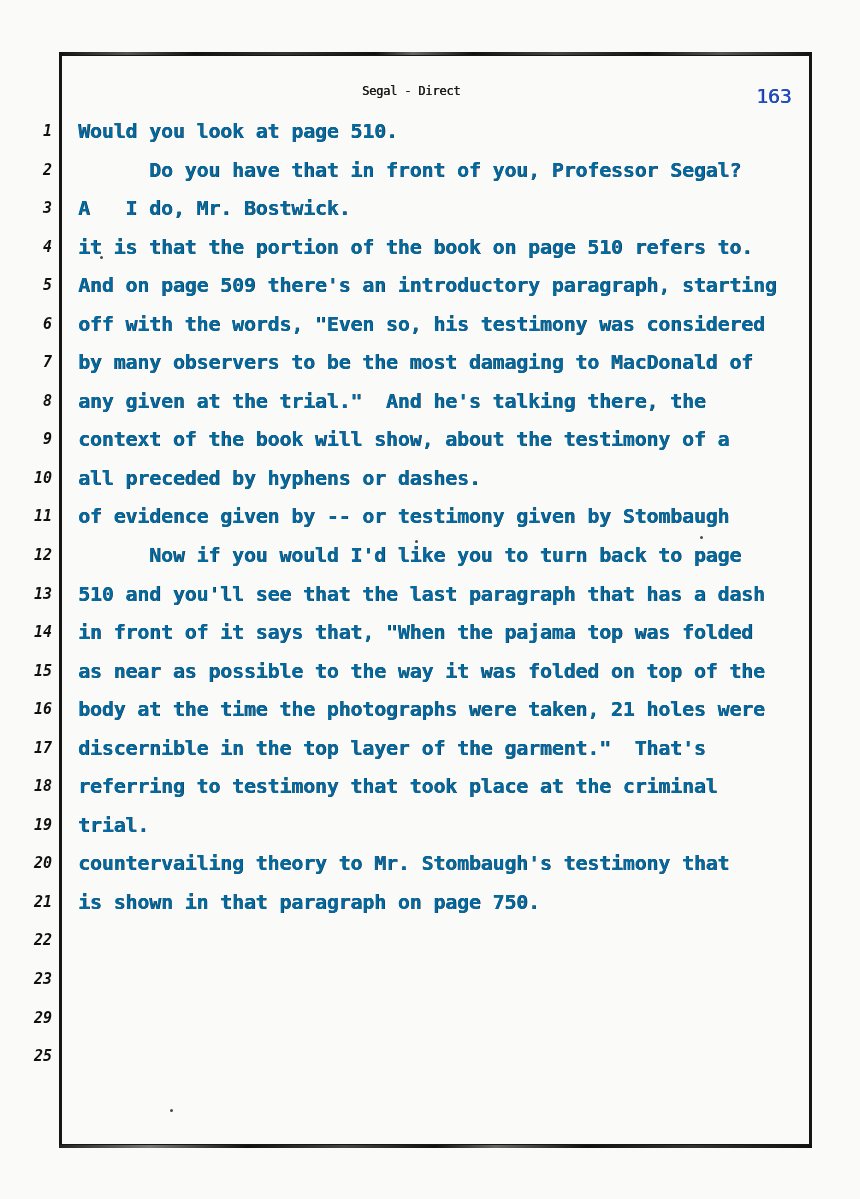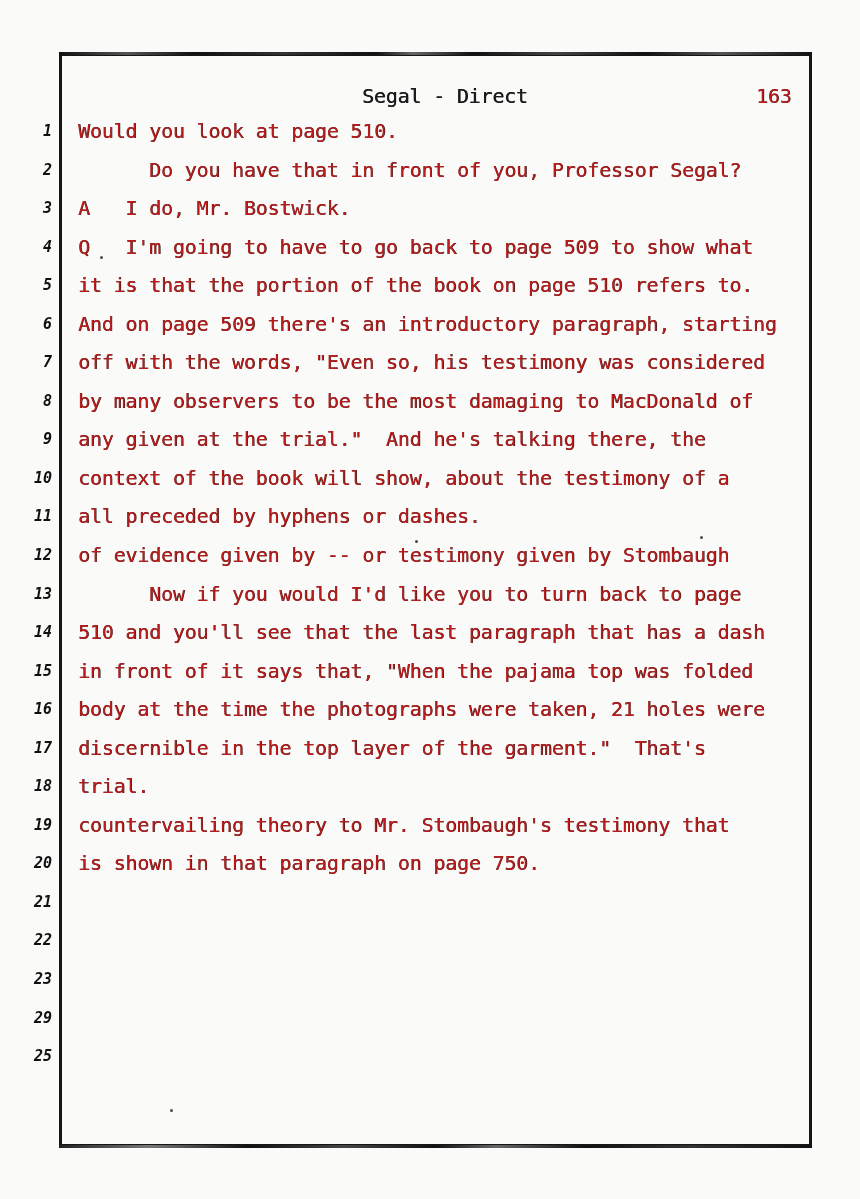--- a/index.html
+++ b/index.html
@@ -47,33 +47,33 @@
     right: -3px;
     height: 3px;
     background: linear-gradient(90deg,
       #222 0%, #777 12%, #111 25%, #444 38%, #111 50%,
       #666 58%, #111 70%, #333 84%, #111 100%);
   }
   .header-title {
     position: absolute;
     left: 362px;
     top: 84px;
-    font-size: 20px;
+    font-size: 12px;
     letter-spacing: -0.2px;
     color: #1b1b1b;
     text-shadow: 0.4px 0 0 #1b1b1b;
     white-space: pre;
   }
   .page-number {
     position: absolute;
     left: 756px;
     top: 84px;
     font-size: 20px;
     letter-spacing: -0.2px;
-    color: #b91c1c;
+    color: #1d4ed8;
     text-shadow: 0.4px 0 0 #1b1b1b;
   }
   .line-numbers {
     position: absolute;
     left: 18px;
     top: 112px;
     width: 34px;
     text-align: right;
     font-size: 15px;
     font-weight: bold;
@@ -83,22 +83,23 @@
   }
   .lnum { height: 38.55px; }
   .text-block {
     position: absolute;
     left: 78px;
     top: 112px;
     width: 740px;
     font-size: 20px;
     line-height: 38.55px;
     letter-spacing: -0.2px;
-    color: #b91c1c;
+    color: #0369a1;
     text-shadow: 0.4px 0 0 #1e1e1e;
+    font-weight: bold;
   }
   .tline {
     height: 38.55px;
     white-space: pre;
   }
   .artifact {
     position: absolute;
     width: 3px;
     height: 3px;
     border-radius: 50%;
@@ -141,34 +142,35 @@
     <div class="lnum">22</div>
     <div class="lnum">23</div>
     <div class="lnum">29</div>
     <div class="lnum">25</div>
   </div>
 
   <div class="text-block">
     <div class="tline">Would you look at page 510.</div>
     <div class="tline">      Do you have that in front of you, Professor Segal?</div>
     <div class="tline">A   I do, Mr. Bostwick.</div>
-    <div class="tline">Q   I'm going to have to go back to page 509 to show what</div>
     <div class="tline">it is that the portion of the book on page 510 refers to.</div>
     <div class="tline">And on page 509 there's an introductory paragraph, starting</div>
     <div class="tline">off with the words, "Even so, his testimony was considered</div>
     <div class="tline">by many observers to be the most damaging to MacDonald of</div>
     <div class="tline">any given at the trial."  And he's talking there, the</div>
     <div class="tline">context of the book will show, about the testimony of a</div>
     <div class="tline">all preceded by hyphens or dashes.</div>
     <div class="tline">of evidence given by -- or testimony given by Stombaugh</div>
     <div class="tline">      Now if you would I'd like you to turn back to page</div>
     <div class="tline">510 and you'll see that the last paragraph that has a dash</div>
     <div class="tline">in front of it says that, "When the pajama top was folded</div>
+    <div class="tline">as near as possible to the way it was folded on top of the</div>
     <div class="tline">body at the time the photographs were taken, 21 holes were</div>
     <div class="tline">discernible in the top layer of the garment."  That's</div>
+    <div class="tline">referring to testimony that took place at the criminal</div>
     <div class="tline">trial.</div>
     <div class="tline">countervailing theory to Mr. Stombaugh's testimony that</div>
     <div class="tline">is shown in that paragraph on page 750.</div>
   </div>
 
   <div class="artifact" style="left:100px; top:256px;"></div>
   <div class="artifact" style="left:415px; top:540px;"></div>
   <div class="artifact" style="left:700px; top:536px;"></div>
   <div class="artifact" style="left:170px; top:1109px;"></div>
 

